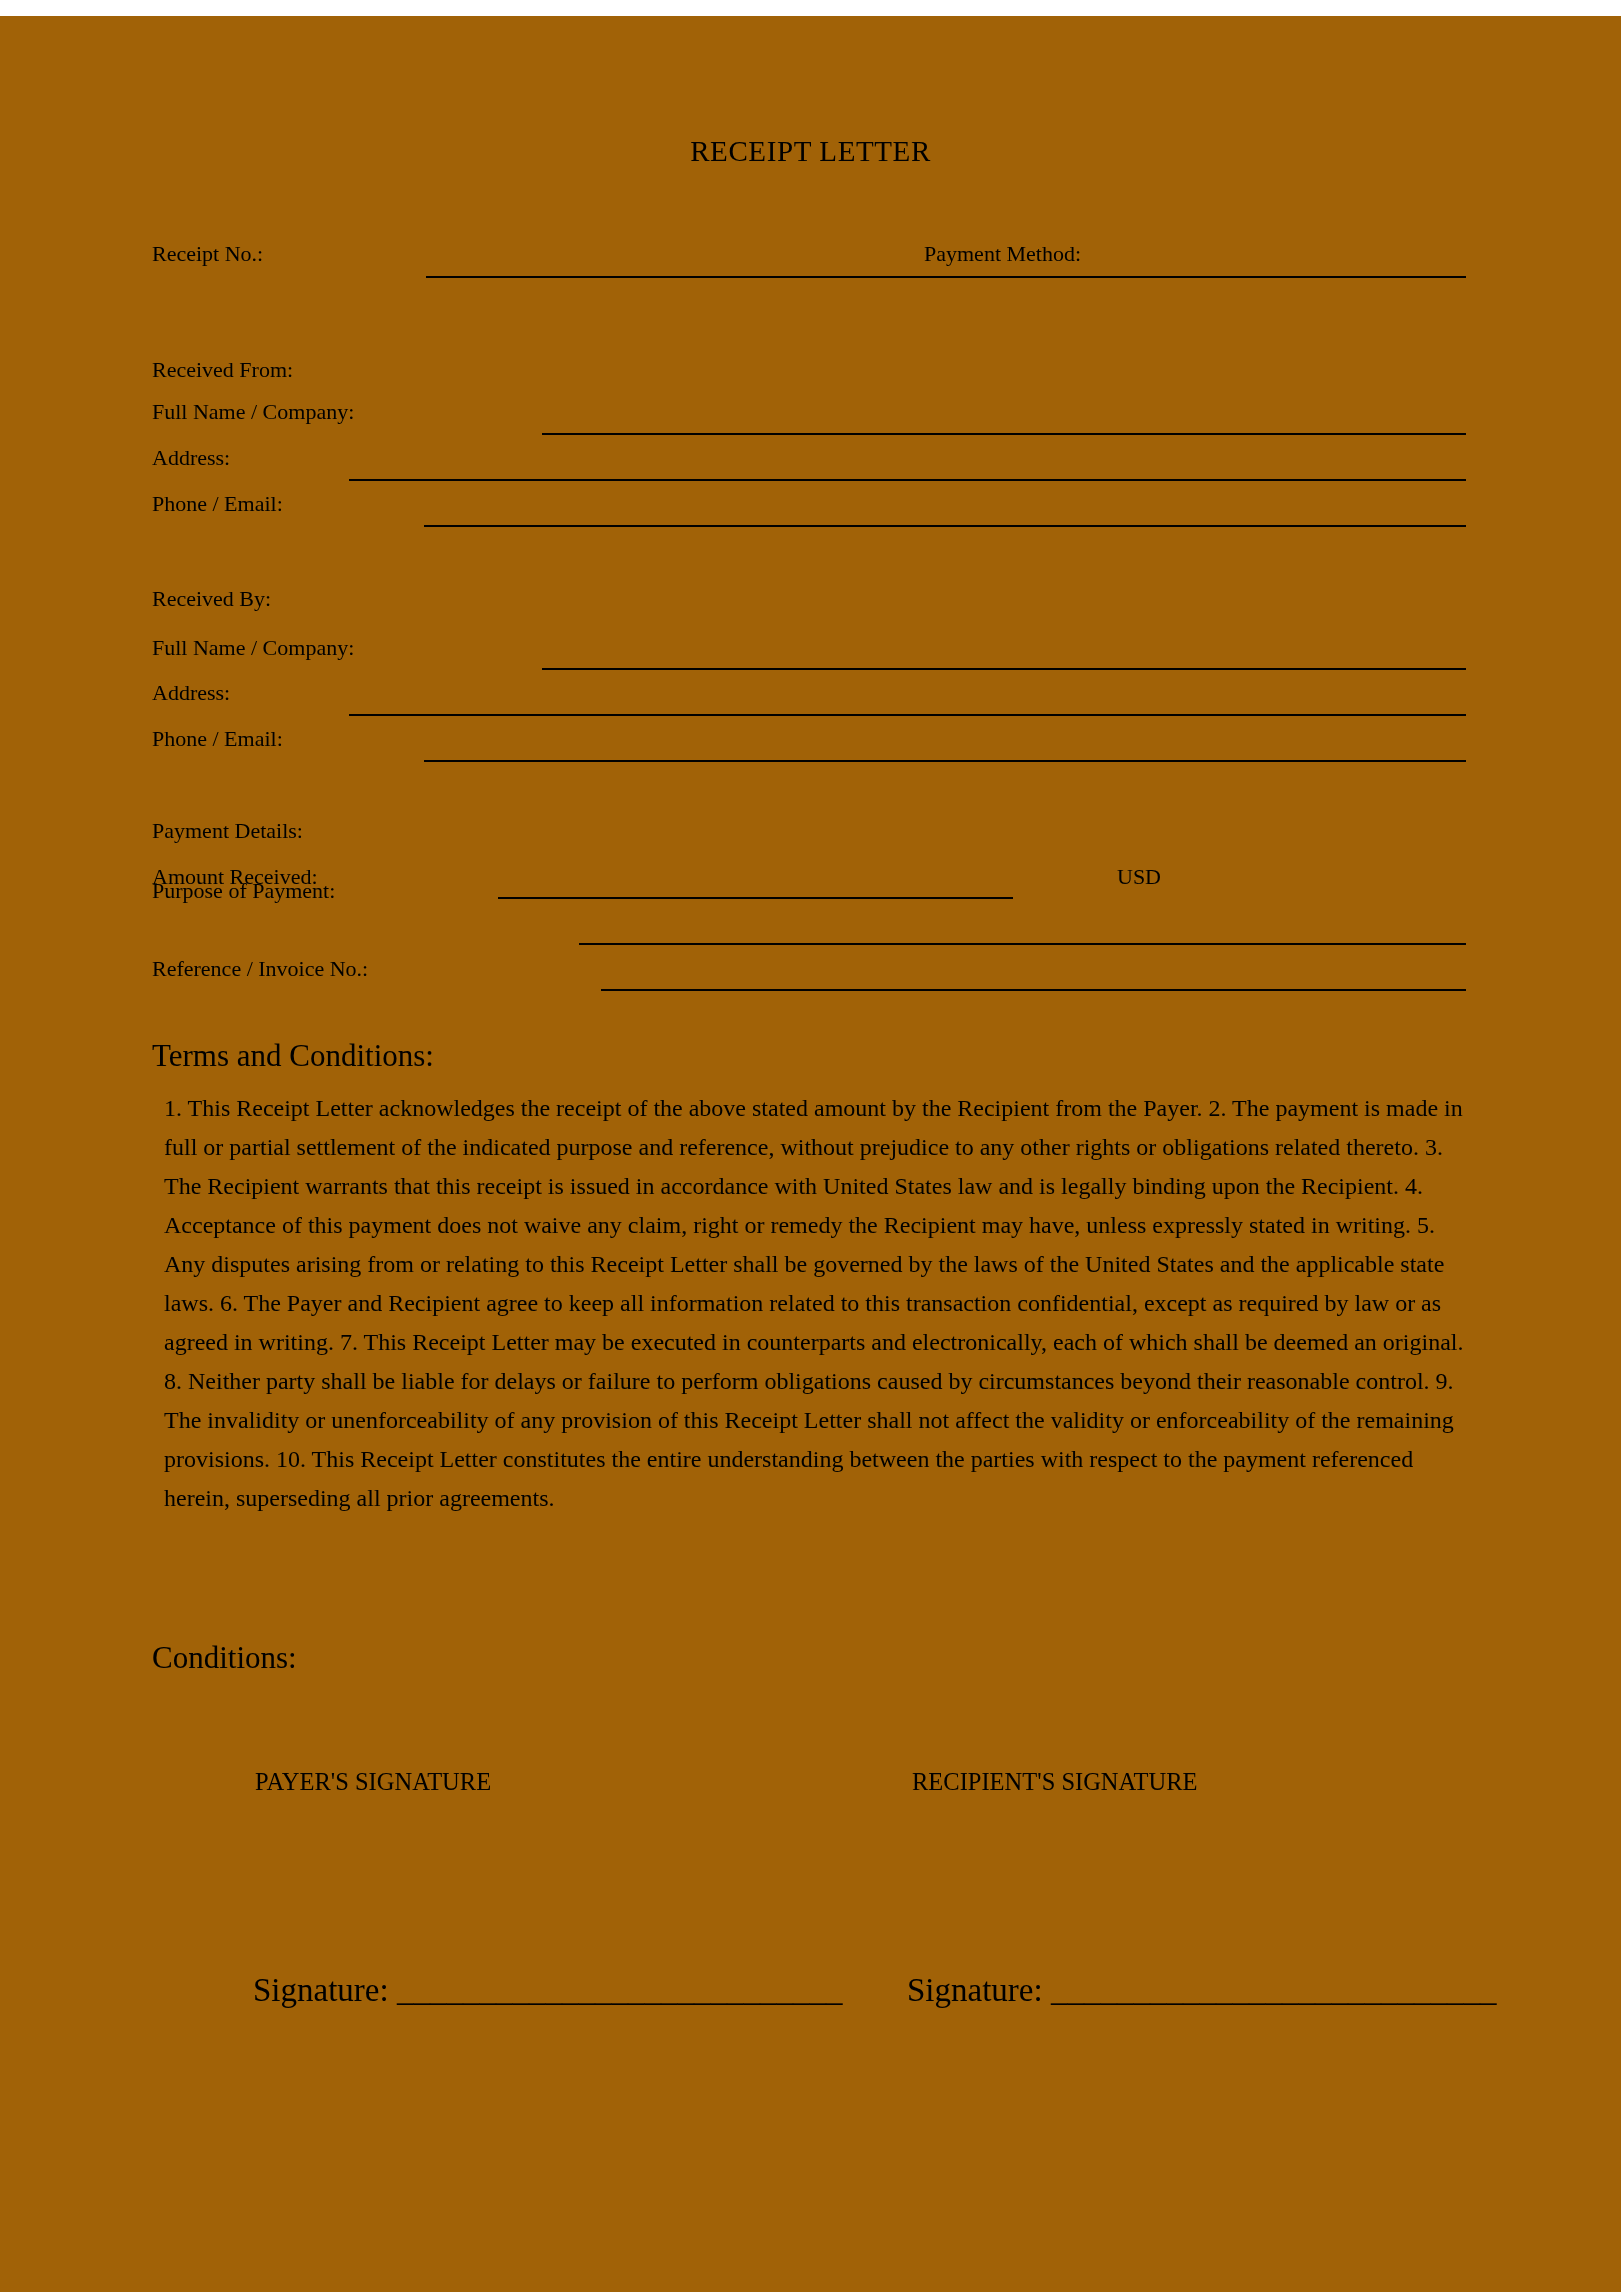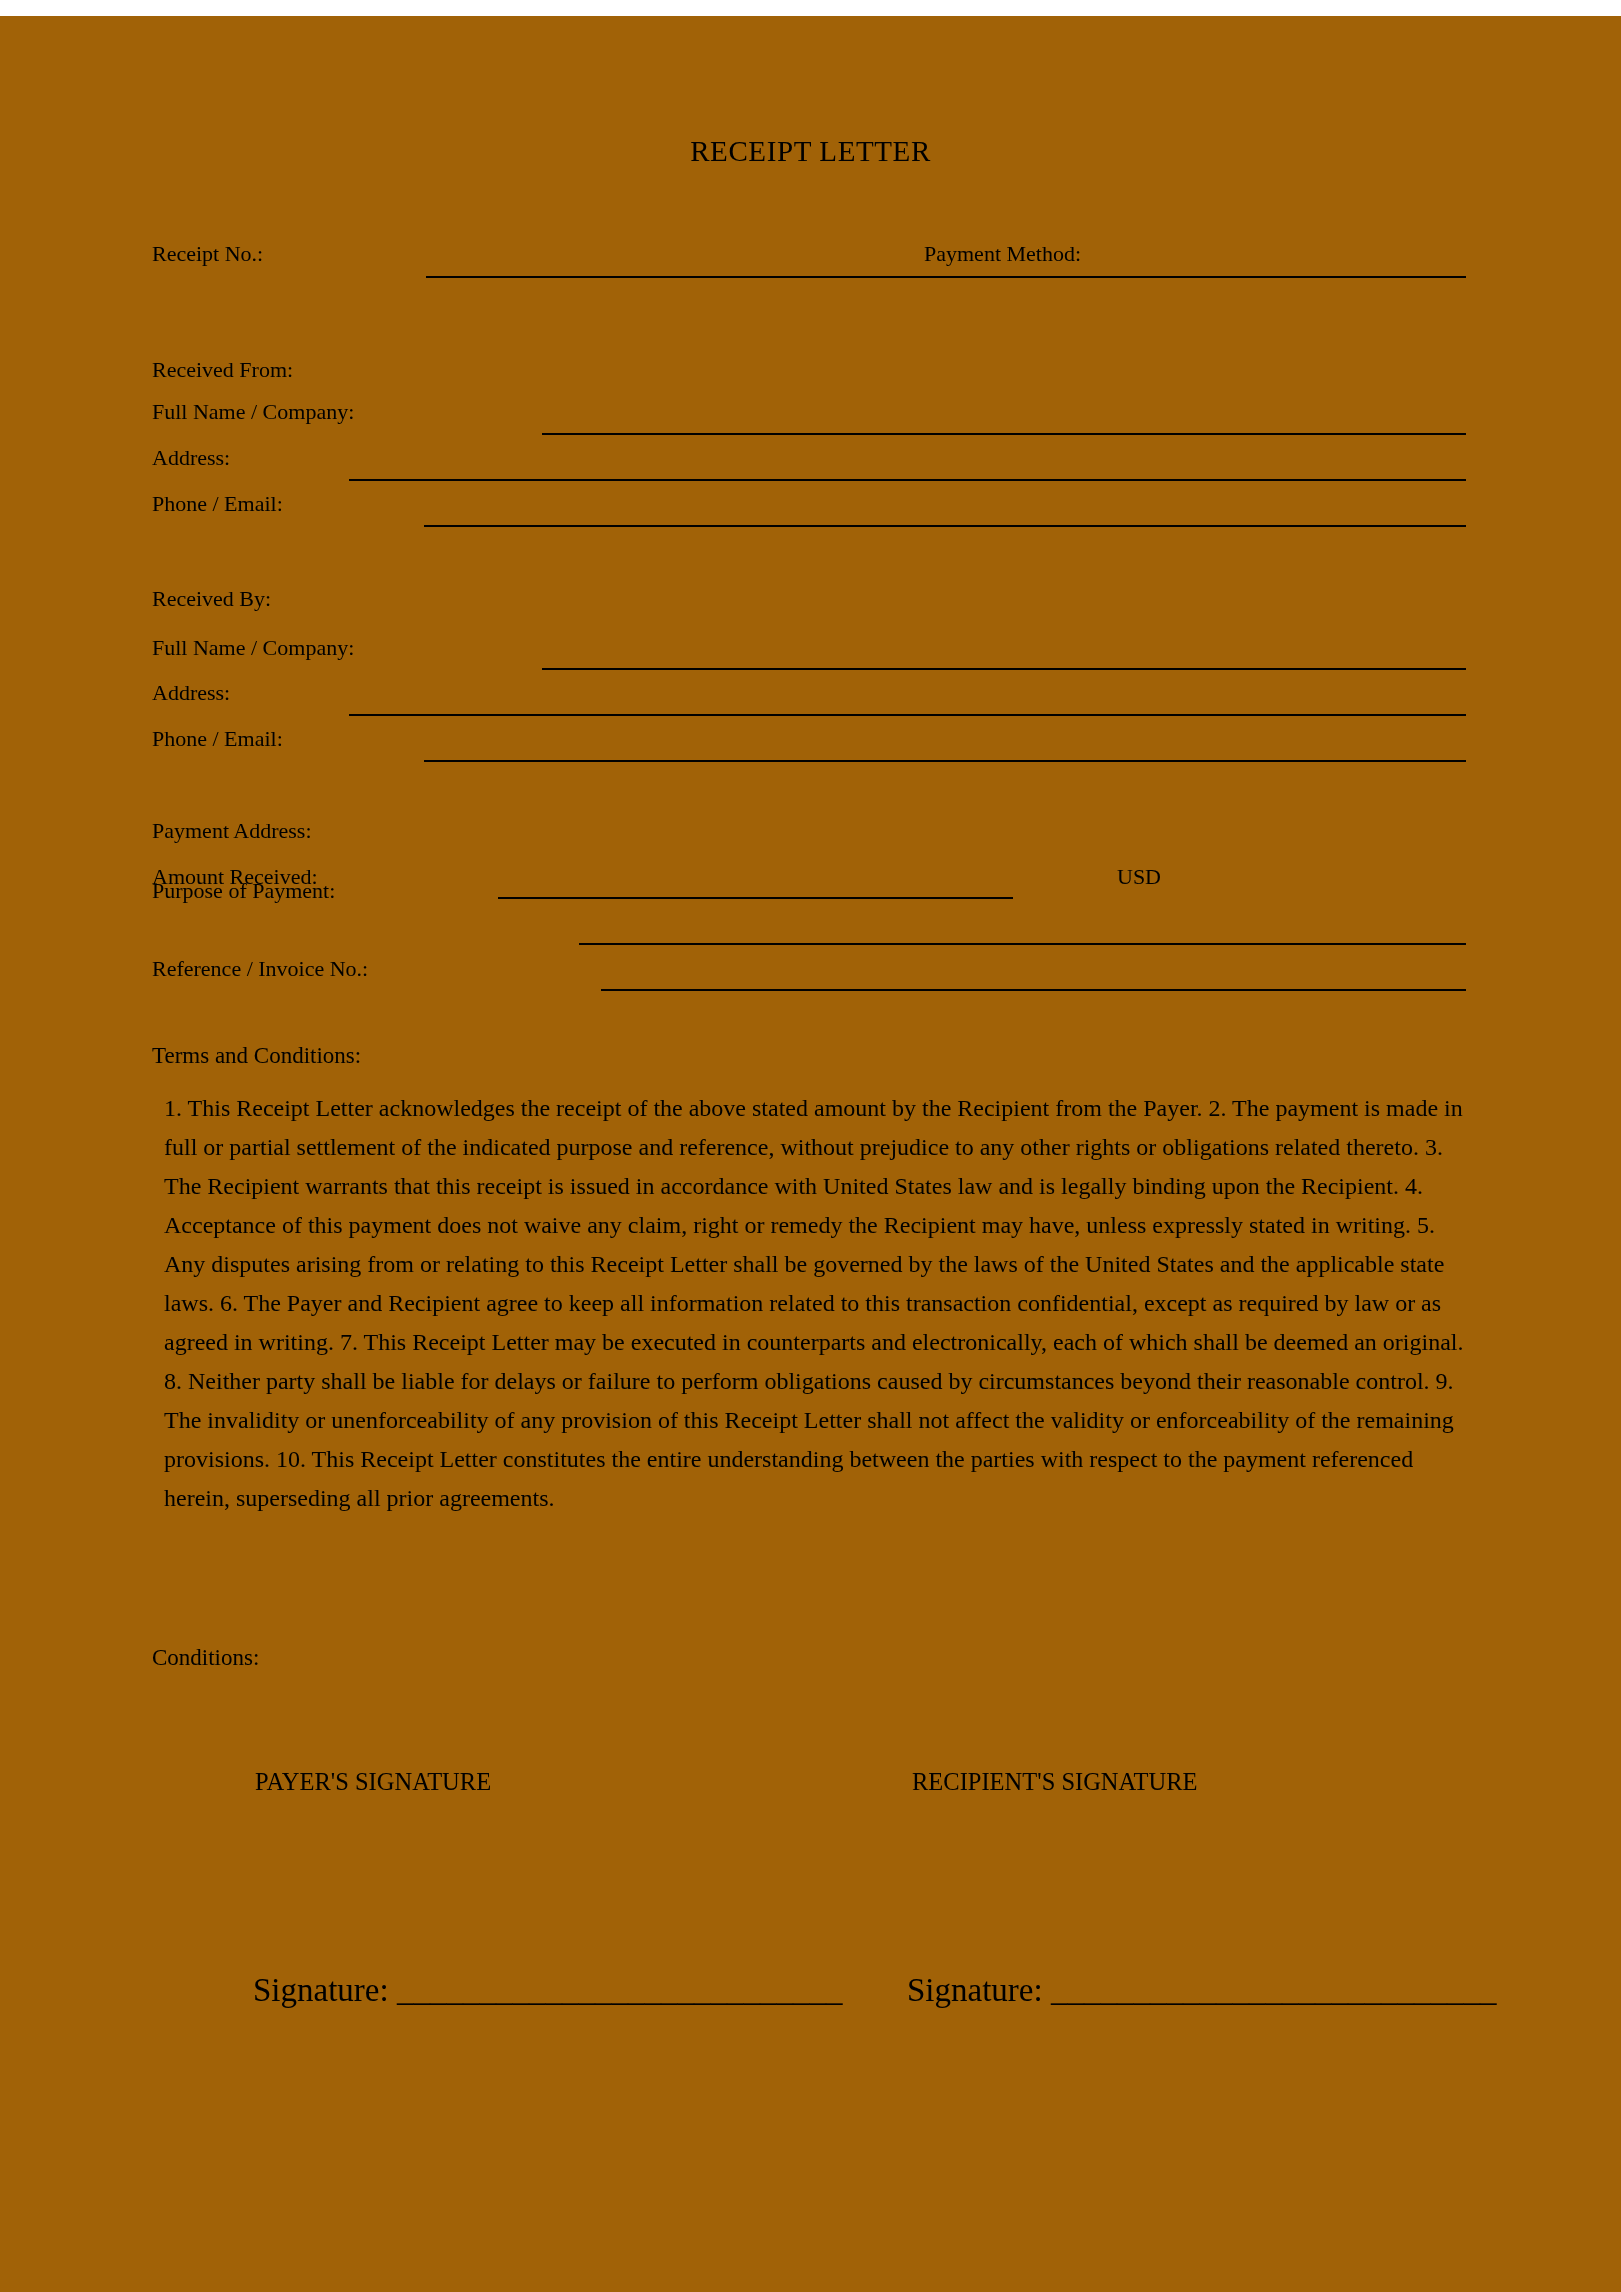--- a/index.html
+++ b/index.html
@@ -45,21 +45,21 @@
   .rule {
     position: absolute;
     height: 0;
     border-top: 2.9px solid #000000;
   }
 
   
   .section-heading {
     position: absolute;
     left: 152px;
-    font-size: 23px;
+    font-size: 31px;
     line-height: 29px;
     white-space: nowrap;
     text-align: center;
   }
   .terms-body {
     position: absolute;
     left: 164px;
     top: 1073px;
     width: 1313px;
     font-size: 24px;
@@ -119,21 +119,21 @@
 
   <div class="lbl" style="left:152px; top:617px;">Full Name / Company:</div>
   <div class="rule" style="left:542px; top:652px; width:924px;"></div>
 
   <div class="lbl" style="left:152px; top:662px;">Address:</div>
   <div class="rule" style="left:349px; top:698px; width:1117px;"></div>
 
   <div class="lbl" style="left:152px; top:708px;">Phone / Email:</div>
   <div class="rule" style="left:424px; top:744px; width:1042px;"></div>
 
-  <div class="lbl" style="left:152px; top:800px;">Payment Address:</div>
+  <div class="lbl" style="left:152px; top:800px;">Payment Details:</div>
 
   <div class="lbl" style="left:152px; top:846px;">Amount Received:</div>
   <div class="rule" style="left:498px; top:881px; width:515px;"></div>
   <div class="lbl" style="left:1117px; top:846px;">USD</div>
 
   <div class="lbl" style="left:152px; top:860px;">Purpose of Payment:</div>
   <div class="rule" style="left:579px; top:927px; width:887px;"></div>
 
   <div class="lbl" style="left:152px; top:938px;">Reference / Invoice No.:</div>
   <div class="rule" style="left:601px; top:973px; width:865px;"></div>

